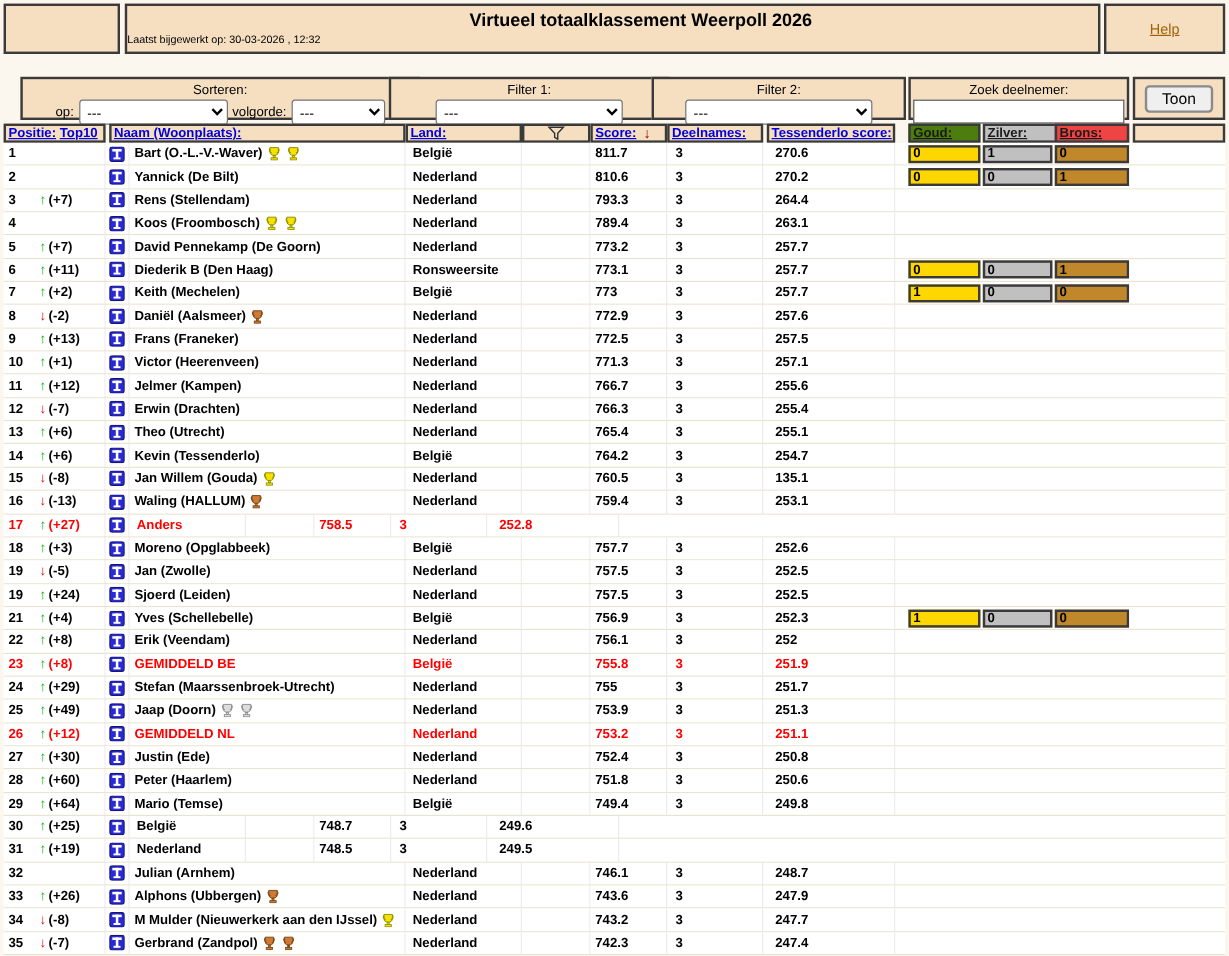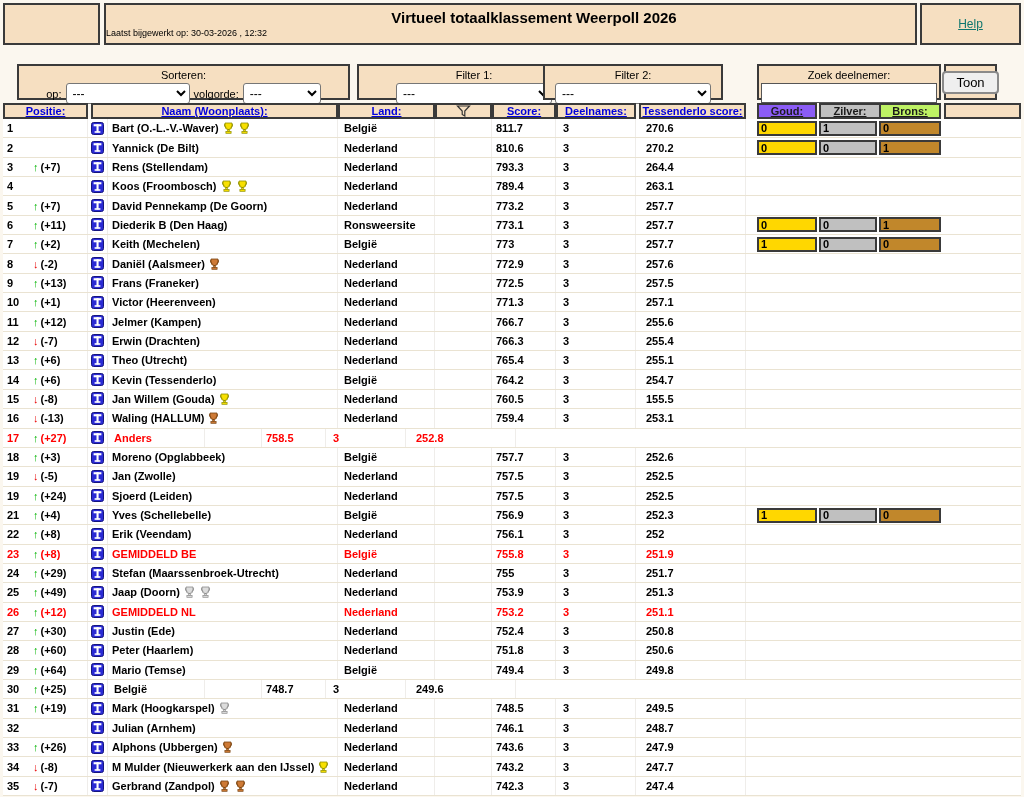--- a/index.html
+++ b/index.html
@@ -10,21 +10,21 @@
     -webkit-font-smoothing:antialiased;
   }
   .panel{
     position:absolute;background:#F6DFC1;border:2px solid #3A3A3A;
     box-sizing:border-box;
   }
   
   .title-main{font-size:15px;font-weight:bold;color:#000;text-align:center;margin-top:4px;padding-left:47px;}
   .title-sub{font-size:9px;color:#000;text-align:left;margin-top:2px;}
   .help-box{display:flex;align-items:center;justify-content:center;}
-  a.lnk{color:#0f766e;text-decoration:underline;cursor:pointer;}
+  a.lnk{color:#a16207;text-decoration:underline;cursor:pointer;}
   .help-box a{font-size:12px;}
   
   .ctl-label{font-size:11px;color:#000;text-align:center;margin-top:3px;}
   .ctl-row{display:flex;align-items:center;justify-content:center;margin-top:2px;font-size:11px;color:#000;gap:4px;}
   select{
     height:21px;font-size:12px;font-family:"Liberation Sans",sans-serif;
     border:1px solid #767676;border-radius:3px;background:#fff;padding:0 2px;
   }
   input[type=text]{
     height:18px;border:1px solid #555;font-size:12px;font-family:"Liberation Sans",sans-serif;
@@ -35,21 +35,21 @@
     font-family:"Liberation Sans",sans-serif;font-size:13px;color:#000;
     background:#EFEFEF;border:2px solid #8A8A8A;border-radius:4px;
     padding:2px 12px;cursor:pointer;
   }
   
   .thead{position:absolute;left:3px;top:103px;width:1018px;height:16px;}
   .th{
     position:absolute;top:0;height:16px;background:#F6DFC1;
     border:2px solid #3A3A3A;box-sizing:border-box;
     font-size:11px;font-weight:bold;display:flex;align-items:center;
-    padding:0 2px;white-space:nowrap;overflow:hidden;flex-direction:column;
+    padding:0 2px;white-space:nowrap;overflow:hidden;
   }
   .th a{color:#0000DD;}
   .medal-th{color:#1A1A1A;}
   .medal-th a{color:#1A1A1A;}
   .score-arrow{color:#A00000;font-weight:bold;margin-left:6px;font-size:12px;}
   
   .tbody{position:absolute;left:3px;top:119px;width:1018px;}
   .tr{display:flex;height:19.35px;align-items:center;background:#FFFFFF;border-bottom:1px solid #EAE3D2;box-sizing:border-box;font-size:11px;font-weight:bold;color:#000;}
   .td{box-sizing:border-box;height:100%;display:flex;align-items:center;overflow:hidden;white-space:nowrap;border-right:1px solid rgba(120,110,80,0.12);}
   .td.c-pos{width:27px;padding-left:4px;border-right:none;}
@@ -90,39 +90,39 @@
 
 <div class="panel" style="left:17px;top:64px;width:333px;height:36px;">
   <div class="ctl-label">Sorteren:</div>
   <div class="ctl-row">
     <span>op:</span>
     <select style="width:124px;"><option>---</option></select>
     <span>volgorde:</span>
     <select style="width:78px;"><option>---</option></select>
   </div>
 </div>
-<div class="panel" style="left:357px;top:64px;width:234px;height:36px;">
+<div class="panel" style="left:324px;top:64px;width:234px;height:36px;">
   <div class="ctl-label">Filter 1:</div>
   <div class="ctl-row">
     <select style="width:156px;"><option>---</option></select>
   </div>
 </div>
-<div class="panel" style="left:543px;top:64px;width:180px;height:36px;">
+<div class="panel" style="left:543px;top:64px;width:212px;height:36px;">
   <div class="ctl-label">Filter 2:</div>
   <div class="ctl-row">
     <select style="width:156px;"><option>---</option></select>
   </div>
 </div>
 <div class="panel" style="left:757px;top:64px;width:184px;height:36px;">
   <div class="ctl-label">Zoek deelnemer:</div>
   <div class="ctl-row">
     <input type="text" style="width: 168px;" value="">
   </div>
 </div>
-<div class="panel toon-box" style="left:944px;top:64px;width:53px;height:36px;">
+<div class="panel toon-box" style="left:944px;top:64px;width:77px;height:36px;">
   <button class="toon-btn">Toon</button>
 </div>
 
 <div class="thead">
   <div class="th" style="left:0;width:85px;">
     <a class="lnk">Positie:</a>&nbsp;
     <a class="lnk">Top10</a>
   </div>
   <div class="th" style="left:88px;width:247px;">
     <a class="lnk">Naam (Woonplaats):</a>
@@ -140,27 +140,27 @@
   <div class="th" style="left:489px;width:64px;">
     <a class="lnk">Score:</a>
     <span class="score-arrow">↓</span>
   </div>
   <div class="th" style="left:553px;width:80px;">
     <a class="lnk">Deelnames:</a>
   </div>
   <div class="th" style="left:636px;width:107px;">
     <a class="lnk">Tessenderlo score:</a>
   </div>
-  <div class="th medal-th" style="left:754px;width:60px;background:#8b5cf6;text-align:right;">
+  <div class="th medal-th" style="left:754px;width:60px;background:#4d7c0f;text-align:right;">
     <a class="lnk">Goud:</a>
   </div>
   <div class="th medal-th" style="left:816px;width:62px;background:#C0C0C0;">
     <a class="lnk">Zilver:</a>
   </div>
-  <div class="th medal-th" style="left:876px;width:62px;background:#bef264;">
+  <div class="th medal-th" style="left:876px;width:62px;background:#ef4444;">
     <a class="lnk">Brons:</a>
   </div>
   <div class="th" style="left:941px;width:77px;"></div>
 </div>
 
 <div class="tbody">
     <div class="tr">
       <div class="td c-pos">1</div>
       <div class="td c-change"></div>
       <div class="td c-icon">
@@ -553,21 +553,21 @@
               <path d="M2.8 1.8 a2.4 2.4 0 0 0 1.6 3.6 M10.2 1.8 a2.4 2.4 0 0 1 -1.6 3.6" fill="none" stroke="#8F8F00" stroke-width="0.9"></path>
               <rect x="5.7" y="7.6" width="1.6" height="1.8" fill="#F8E000" stroke="#8F8F00" stroke-width="0.7"></rect>
               <rect x="3.9" y="9.5" width="5.2" height="1.8" fill="#F8E000" stroke="#8F8F00" stroke-width="0.7"></rect>
             </svg>
           </span></span>
       </div>
       <div class="td c-land">Nederland</div>
       <div class="td c-funnel"></div>
       <div class="td c-score">760.5</div>
       <div class="td c-deeln">3</div>
-      <div class="td c-gem">155.5</div>
+      <div class="td c-gem">135.1</div>
       <div class="td c-medals"></div>
     </div>
     <div class="tr">
       <div class="td c-pos">16</div>
       <div class="td c-change"><span class="arrow-down">↓</span>(-13)</div>
       <div class="td c-icon">
         <span class="stat-icon">
           <svg width="13" height="13" viewBox="0 0 13 13">
             <rect x="0.5" y="0.5" width="12" height="12" rx="2" fill="#2A2AD4" stroke="#15157F"></rect>
             <rect x="2.6" y="2.2" width="7.8" height="2.1" fill="#fff"></rect>
@@ -933,30 +933,20 @@
       <div class="td c-icon">
         <span class="stat-icon">
           <svg width="13" height="13" viewBox="0 0 13 13">
             <rect x="0.5" y="0.5" width="12" height="12" rx="2" fill="#2A2AD4" stroke="#15157F"></rect>
             <rect x="2.6" y="2.2" width="7.8" height="2.1" fill="#fff"></rect>
             <rect x="5.5" y="2.2" width="2.1" height="8.2" fill="#fff"></rect>
             <rect x="3.6" y="9.2" width="5.8" height="1.6" fill="#fff"></rect>
           </svg>
         </span>
       </div>
-      <div class="td c-name">
-        <span class="namewrap">Mark (Hoogkarspel)<span class="trophy">
-            <svg width="13" height="12" viewBox="0 0 13 12">
-              <path d="M3 1 h7 v3.2 a3.5 3.3 0 0 1 -7 0 z" fill="#DCDCDC" stroke="#8C8C8C" stroke-width="0.8"></path>
-              <path d="M2.8 1.8 a2.4 2.4 0 0 0 1.6 3.6 M10.2 1.8 a2.4 2.4 0 0 1 -1.6 3.6" fill="none" stroke="#8C8C8C" stroke-width="0.9"></path>
-              <rect x="5.7" y="7.6" width="1.6" height="1.8" fill="#DCDCDC" stroke="#8C8C8C" stroke-width="0.7"></rect>
-              <rect x="3.9" y="9.5" width="5.2" height="1.8" fill="#DCDCDC" stroke="#8C8C8C" stroke-width="0.7"></rect>
-            </svg>
-          </span></span>
-      </div>
       <div class="td c-land">Nederland</div>
       <div class="td c-funnel"></div>
       <div class="td c-score">748.5</div>
       <div class="td c-deeln">3</div>
       <div class="td c-gem">249.5</div>
       <div class="td c-medals"></div>
     </div>
     <div class="tr">
       <div class="td c-pos">32</div>
       <div class="td c-change"></div>

